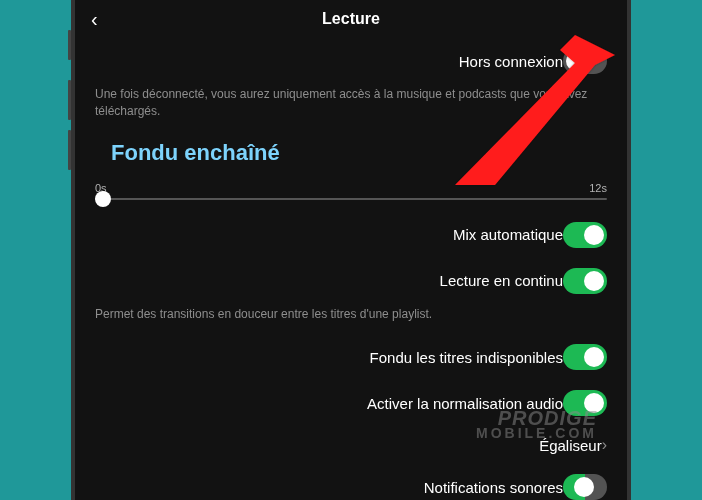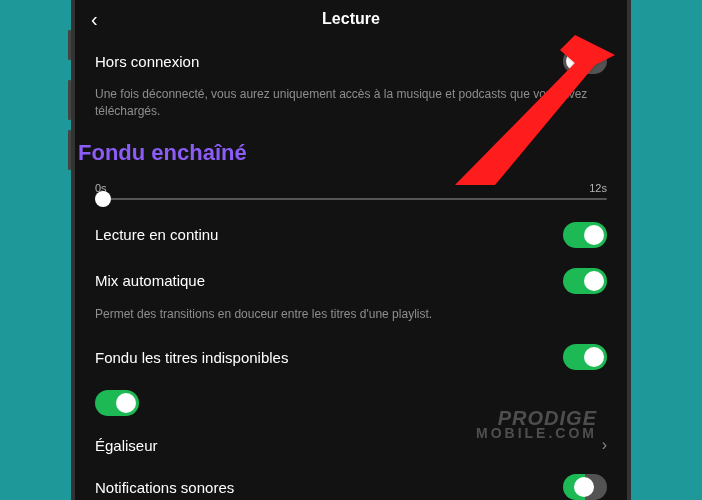--- a/index.html
+++ b/index.html
@@ -1,24 +1,24 @@
 <!DOCTYPE html>
 <html><head>
 <meta charset="utf-8">
 <style>
 *{box-sizing:border-box;margin:0;padding:0;font-family:-apple-system,BlinkMacSystemFont,"Segoe UI",Arial,sans-serif}
 body{background:#1f9899;width:702px;height:500px;display:flex;justify-content:center;align-items:flex-start;overflow:hidden}
 .phone{width:560px;background:#121212;height:500px;position:relative;border-left:4px solid #333;border-right:4px solid #333;margin-top:0}
 .header{display:flex;align-items:center;justify-content:center;padding:10px 16px;position:relative}
 .back{position:absolute;left:16px;color:#fff;font-size:20px}
 .title{color:#fff;font-size:16px;font-weight:600}
-.row{display:flex;align-items:center;justify-content:space-between;padding:10px 20px}
+.row{display:flex;align-items:center;justify-content:flex-end;padding:10px 20px}
 .row-label{color:#fff;font-size:15px}
 .desc{color:#8e8e8e;font-size:12px;padding:2px 20px 12px;line-height:1.4}
-.section-title{color:#8b5cf6;font-size:22px;font-weight:700;padding:8px 3px}
+.section-title{color:#7dd3fc;font-size:22px;font-weight:700;padding:8px 36px}
 .slider-wrap{padding:8px 20px 12px}
 .slider-labels{display:flex;justify-content:space-between;color:#b3b3b3;font-size:11px;margin-bottom:4px}
 .slider-track{height:2px;background:#555;position:relative;border-radius:2px}
 .slider-thumb{width:16px;height:16px;background:#fff;border-radius:50%;position:absolute;top:-7px;left:0}
 .toggle{width:44px;height:26px;border-radius:13px;position:relative;flex-shrink:0}
 .toggle-off{background:#535353}
 .toggle-off .knob{left:3px}
 .toggle-on{background:#1db954}
 .toggle-on .knob{left:21px}
 .toggle-half{background:linear-gradient(to right,#1db954 50%,#535353 50%)}
@@ -60,39 +60,40 @@
       <span>0s</span>
       <span>12s</span>
     </div>
     <div class="slider-track">
         <div class="slider-thumb"></div>
       </div>
   </div>
 
   <div id="items">
       <div class="row">
-        <span class="row-label">Lecture en continu</span>
+        <span class="row-label">Mix automatique</span>
         <div class="toggle toggle-on">
           <div class="knob"></div>
         </div>
       </div>
       <div class="row">
-        <span class="row-label">Mix automatique</span>
+        <span class="row-label">Lecture en continu</span>
         <div class="toggle toggle-on">
           <div class="knob"></div>
         </div>
       </div>
       <div class="desc">Permet des transitions en douceur entre les titres d'une playlist.</div>
       <div class="row">
         <span class="row-label">Fondu les titres indisponibles</span>
         <div class="toggle toggle-on">
           <div class="knob"></div>
         </div>
       </div>
       <div class="row">
+        <span class="row-label">Activer la normalisation audio</span>
         <div class="toggle toggle-on">
           <div class="knob"></div>
         </div>
       </div>
       <div class="row">
         <span class="row-label">Égaliseur</span>
         <span class="chevron">›</span>
       </div>
       <div class="row">
         <span class="row-label">Notifications sonores</span>

